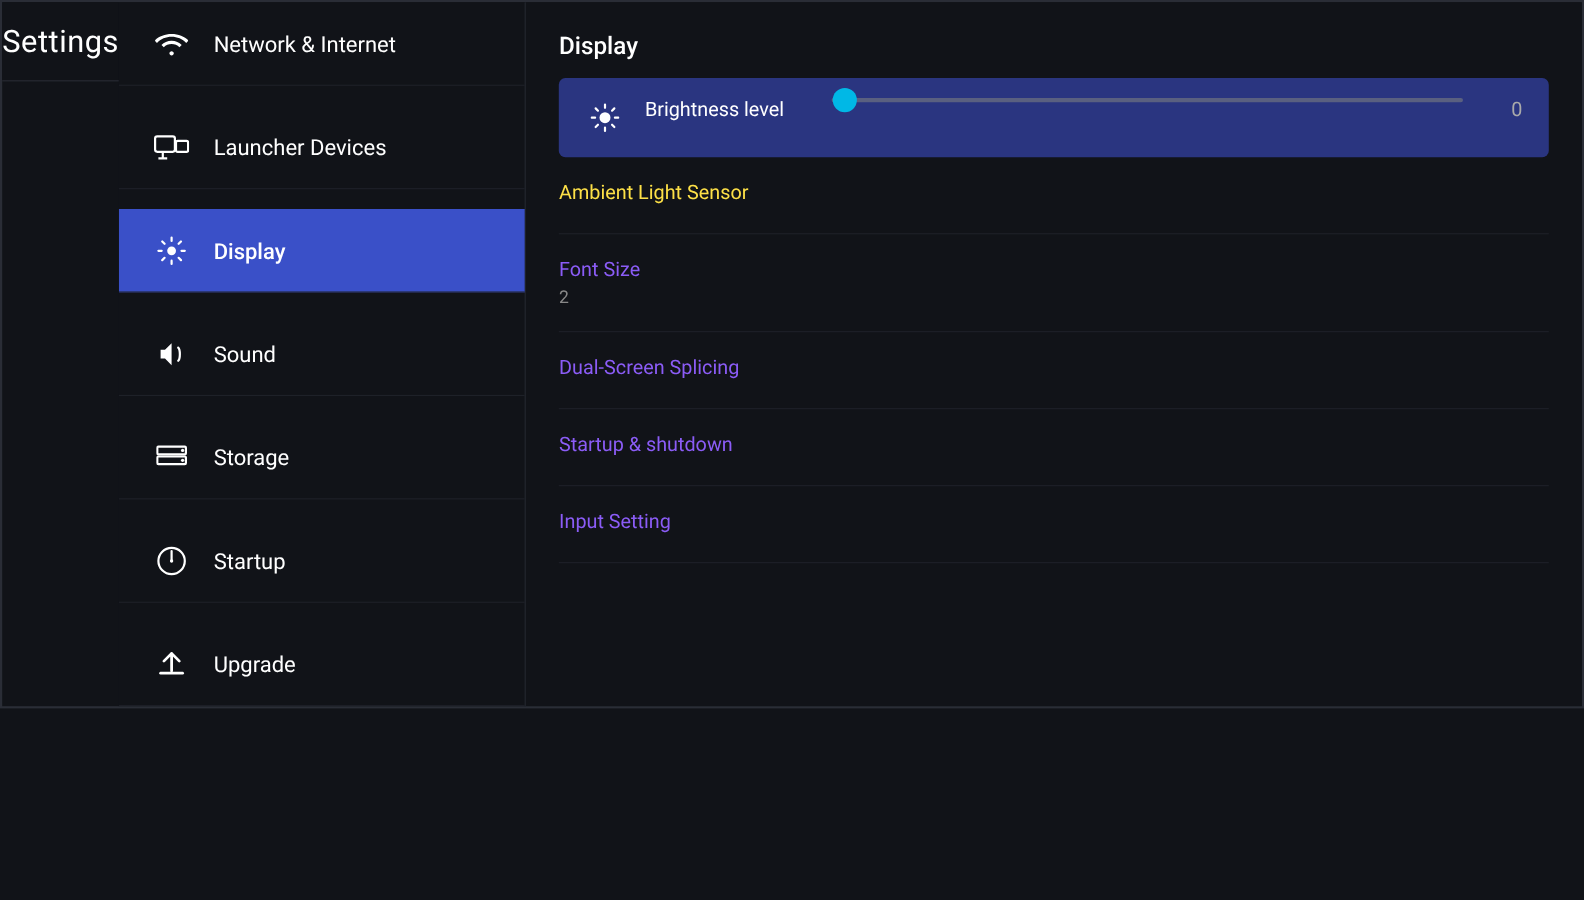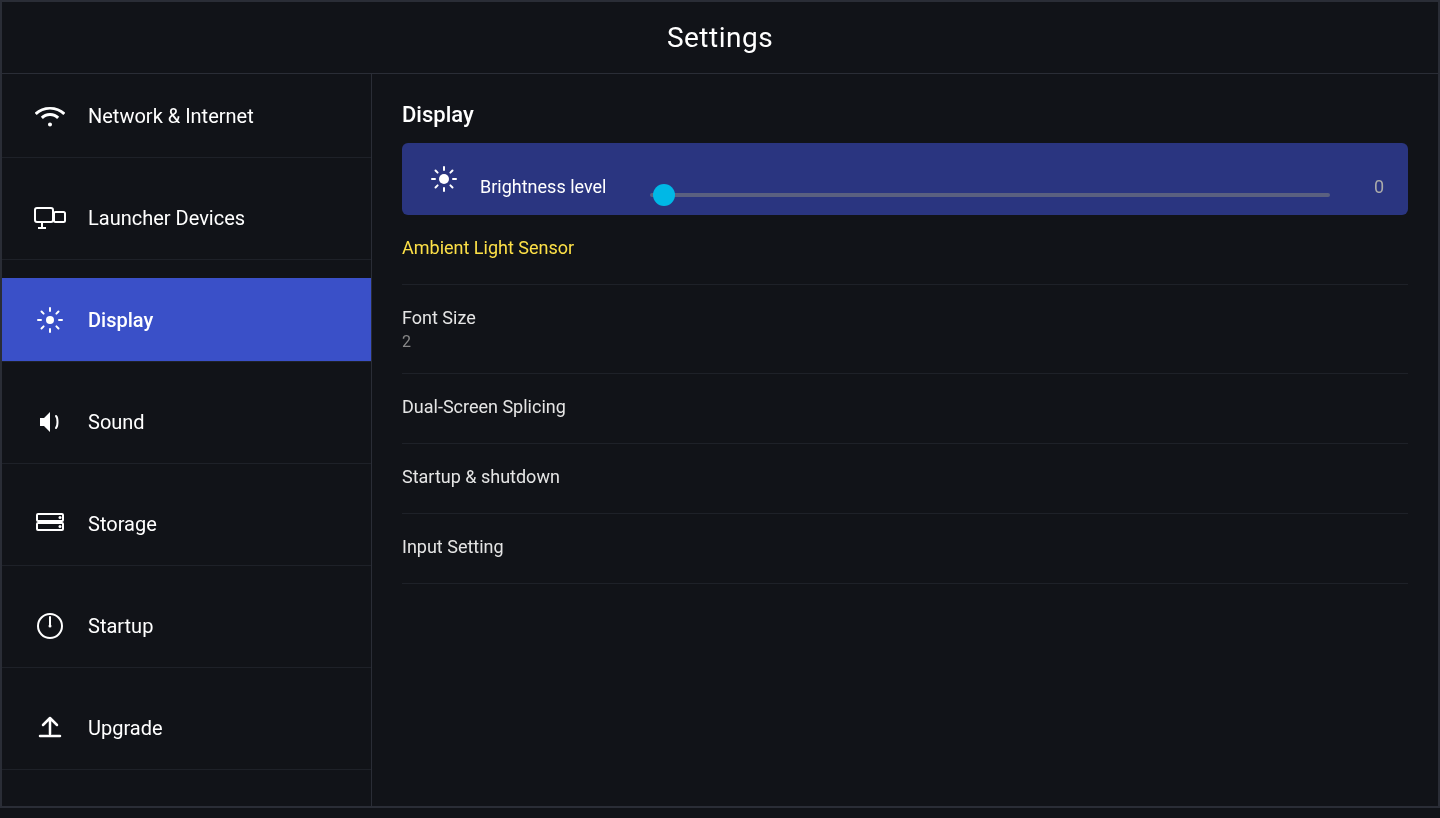--- a/index.html
+++ b/index.html
@@ -6,24 +6,24 @@
     body {
       width: 1440px;
       height: 818px;
       background: #111318;
       font-family: 'Roboto', Arial, sans-serif;
       color: #ffffff;
       overflow: hidden;
     }
     .outer-border {
       width: 1440px;
-      height: 808px;
+      height: 644px;
       border: 2px solid #2a2d36;
       display: flex;
-      flex-direction: column;
+      flex-direction: row;
     }
     .title-bar {
       background: #111318;
       height: 72px;
       display: flex;
       align-items: center;
       justify-content: center;
       border-bottom: 1px solid #2a2d36;
       flex-shrink: 0;
     }
@@ -85,21 +85,21 @@
     .section-title {
       font-size: 22px;
       font-weight: 500;
       color: #ffffff;
       padding: 28px 0 16px 0;
     }
     .brightness-row {
       background: #2a3580;
       border-radius: 6px;
       display: flex;
-      align-items: flex-end;
+      align-items: flex-start;
       padding: 18px 24px;
       margin-bottom: 0;
     }
     .brightness-icon {
       width: 36px;
       height: 36px;
       display: flex;
       align-items: center;
       justify-content: center;
       margin-right: 18px;
@@ -143,21 +143,21 @@
       text-align: right;
       flex-shrink: 0;
     }
     .setting-row {
       padding: 22px 0;
       border-bottom: 1px solid #1e2128;
       cursor: pointer;
     }
     .setting-row-title {
       font-size: 18px;
-      color: #e5e5e5;
+      color: #8b5cf6;
       margin-bottom: 4px;
     }
     .setting-row-subtitle {
       font-size: 16px;
       color: #888888;
     }
     .setting-row-disabled .setting-row-title {
       color: #666666;
     }
 

